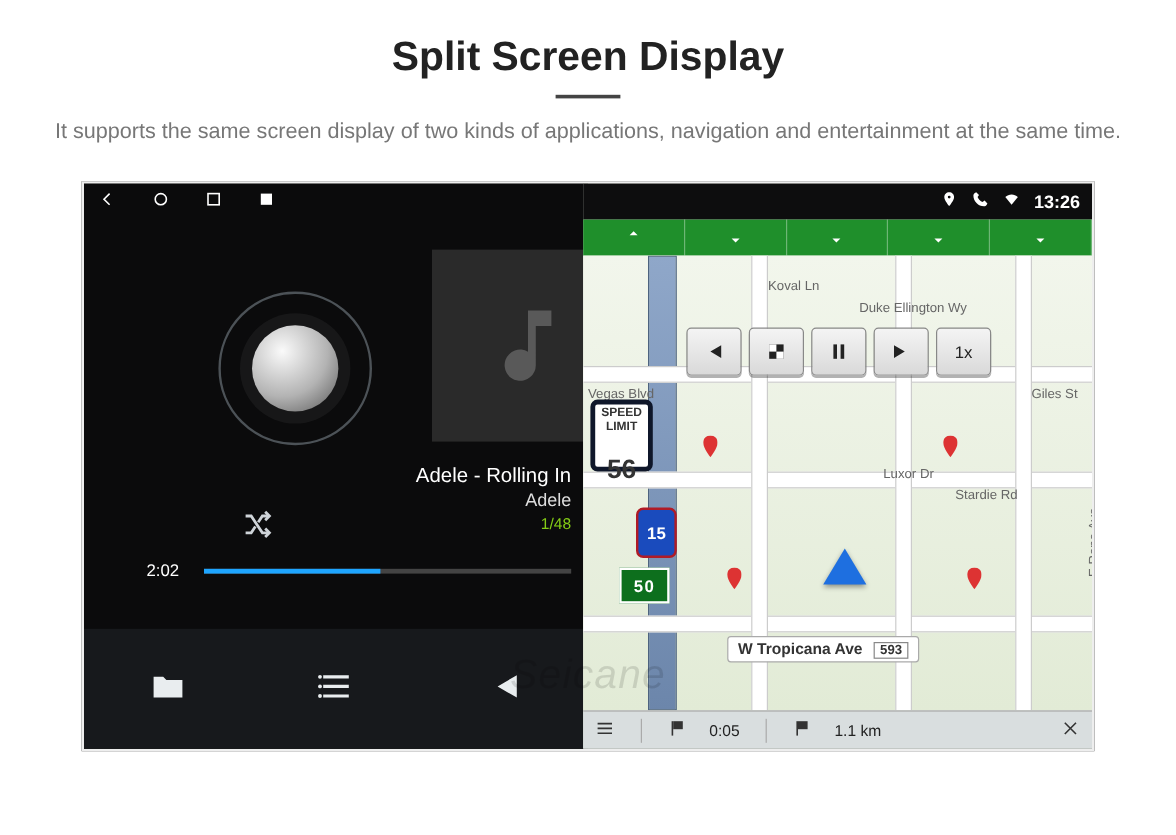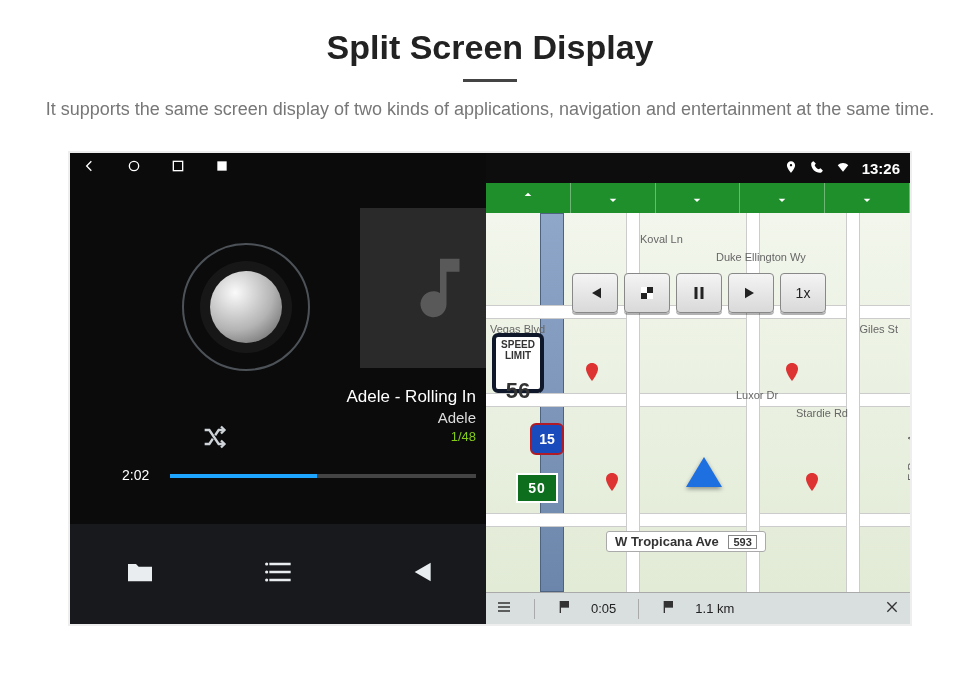--- a/index.html
+++ b/index.html
@@ -130,21 +130,21 @@
   .map{
     position:absolute; top:60px; left:0; right:0; bottom:32px;
     background:linear-gradient(#f2f6ec,#e2ebd6);
     overflow:hidden;
   }
   .road-h{position:absolute;left:0;right:0;height:14px;background:#fff;border-top:1px solid #ccc;border-bottom:1px solid #ccc;}
   .road-v{position:absolute;top:0;bottom:0;width:14px;background:#fff;border-left:1px solid #ccc;border-right:1px solid #ccc;}
   .hwy{position:absolute;top:0;bottom:0;width:24px;left:54px;
     background:linear-gradient(#8fa7c9,#6c86ab);border:1px solid #4d637f;}
   .hw-shield{
-    position:absolute;left:44px;top:210px;width:34px;height:32px;
+    position:absolute;left:44px;top:210px;width:34px;height:42px;
     background:#1a4bbd;border-radius:6px;display:flex;align-items:center;justify-content:center;
     color:#fff;font-weight:700;font-size:14px;border:2px solid #b01b26;
   }
   .hw-sign{
     position:absolute;left:30px;top:260px;width:42px;height:30px;
     background:#0d6f1d;border:2px solid #fff;display:flex;align-items:center;justify-content:center;
     color:#fff;font-weight:700;font-size:14px;letter-spacing:1px;
   }
   .ctrls{
     position:absolute; top:120px; left:86px;
@@ -412,13 +412,14 @@
             <rect x="6" y="3" width="12" height="10" fill="#333"></rect>
           </svg></span>
       <span>1.1 km</span>
       <span style="flex:1"></span>
       <span><svg viewBox="0 0 24 24">
             <path d="M5 5l14 14M19 5L5 19" stroke="#333" stroke-width="2"></path>
           </svg></span>
     </div>
   </div>
 
+  <div class="watermark">Seicane</div>
 </div>
 
 </body></html>

